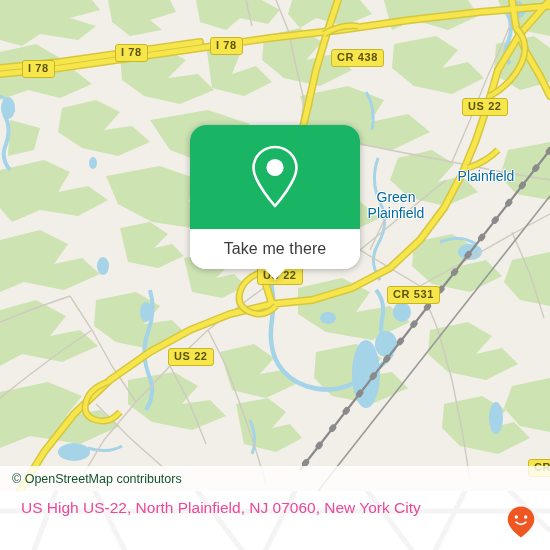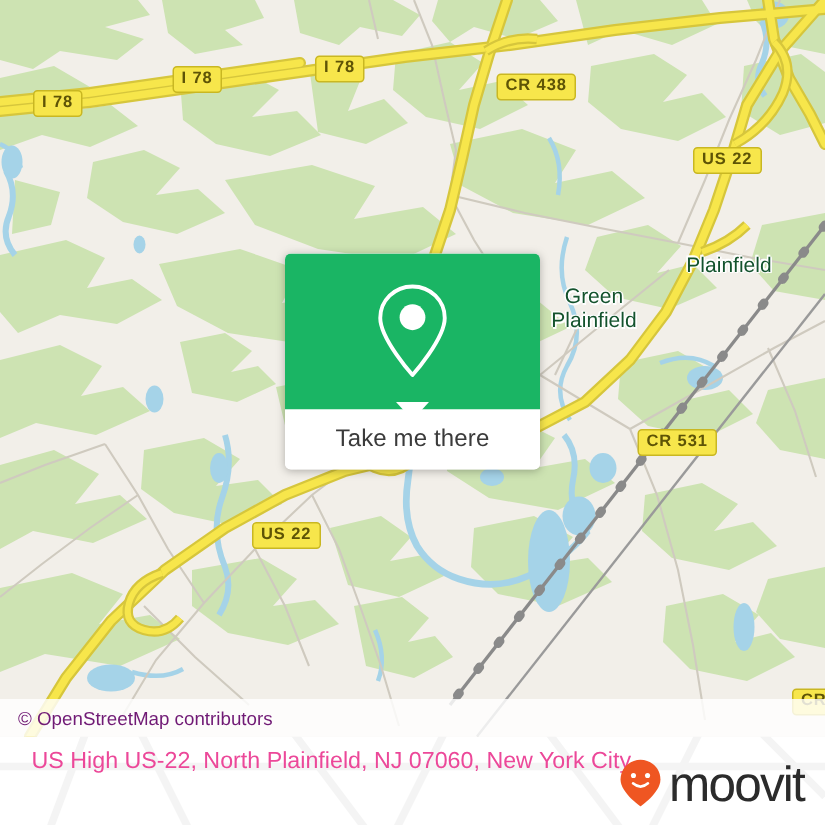--- a/index.html
+++ b/index.html
@@ -55,21 +55,21 @@
     padding: 0 5px;
     letter-spacing: 0.6px;
     white-space: nowrap;
     box-sizing: content-box;
     text-align: center;
   }
 
   
   .place-label {
     position: absolute;
-    color: #14532d;
+    color: #0369a1;
     font-family: "Liberation Sans", sans-serif;
     font-size: 14px;
     line-height: 16px;
     text-align: center;
     white-space: pre-line;
     text-shadow:
        1px  0 0 rgba(255,255,255,.9),
       -1px  0 0 rgba(255,255,255,.9),
        0  1px 0 rgba(255,255,255,.9),
        0 -1px 0 rgba(255,255,255,.9),
@@ -80,24 +80,23 @@
 
   
   #popup {
     position: absolute;
     left: 190px;
     top: 125px;
     width: 170px;
     filter: drop-shadow(0 1px 3px rgba(0,0,0,0.28));
   }
   #popup-body {
-    border-radius: 4px;
-    overflow: hidden;
-    background: #ffffff;
-    margin-top: 44px;
+    border-radius: 16px;
+    overflow: hidden;
+    background: #ffffff;
   }
   #popup-head {
     background: #1ab564;
     height: 104px;
     display: flex;
     align-items: center;
     justify-content: center;
   }
   #popup-foot {
     background: #ffffff;
@@ -131,21 +130,21 @@
     top: 466px;
     width: 550px;
     height: 25px;
     background: rgba(255,255,255,0.82);
     display: flex;
     align-items: center;
     box-sizing: border-box;
     padding-left: 12px;
   }
   #attribution-text {
-    color: #701a75;
+    color: #14532d;
     font-size: 12.5px;
     font-family: "Liberation Sans", sans-serif;
   }
 
   
   #footer {
     position: absolute;
     left: 0;
     top: 491px;
     width: 550px;
@@ -332,21 +331,21 @@
         <path d="M550,196 L318,491" stroke="#9a9a9a" stroke-width="1.6" fill="none"></path>
       </g>
     </svg>
 
     <div class="shield" style="left:22px;  top:60px;">I 78</div>
     <div class="shield" style="left:115px; top:44px;">I 78</div>
     <div class="shield" style="left:210px; top:37px;">I 78</div>
     <div class="shield" style="left:331px; top:49px;">CR 438</div>
     <div class="shield" style="left:462px; top:98px;">US 22</div>
     <div class="shield" style="left:257px; top:267px;">US 22</div>
-    <div class="shield" style="left:387px; top:286px;margin-left:38px;">CR 531</div>
+    <div class="shield" style="left:387px; top:286px;">CR 531</div>
     <div class="shield" style="left:168px; top:348px;">US 22</div>
     <div class="shield" style="left:528px; top:459px;">CR</div>
 
     <div class="place-label" style="left:431px; top:168px; width:110px;">Plainfield</div>
     <div class="place-label" style="left:341px; top:189px; width:110px;">Green
 Plainfield</div>
 
     <div id="popup">
       <div id="popup-body">
         <div id="popup-head">
@@ -384,17 +383,16 @@
 
     <div id="footer-address">US High US-22, North Plainfield, NJ 07060, New York City</div>
 
     <div id="brand">
       <svg id="brand-mark" viewBox="0 0 30 34">
         <path d="M15 1.5 C7.6 1.5 1.7 7.4 1.7 14.6 C1.7 23.4 15 32.5 15 32.5 C15 32.5 28.3 23.4 28.3 14.6 C28.3 7.4 22.4 1.5 15 1.5 Z" fill="#ef5622"></path>
         <circle cx="10.3" cy="12" r="1.7" fill="#ffffff"></circle>
         <circle cx="19.7" cy="12" r="1.7" fill="#ffffff"></circle>
         <path d="M10 17.2 q5 4.4 10 0" stroke="#ffffff" stroke-width="1.7" fill="none" stroke-linecap="round"></path>
       </svg>
-      <span id="brand-name">moovit</span>
     </div>
   </div>
 
 </div>
 
 </body></html>

